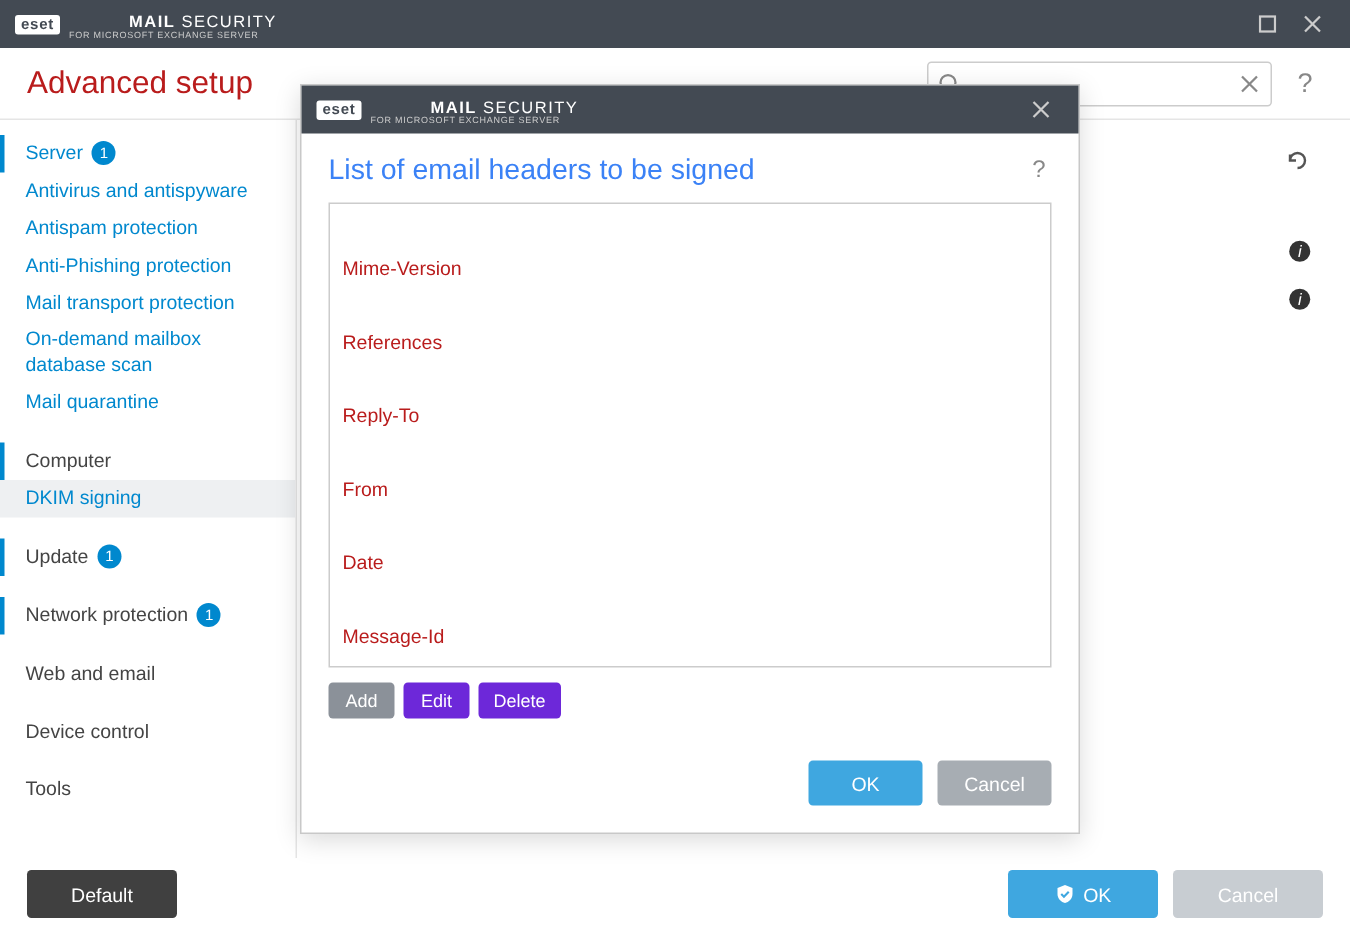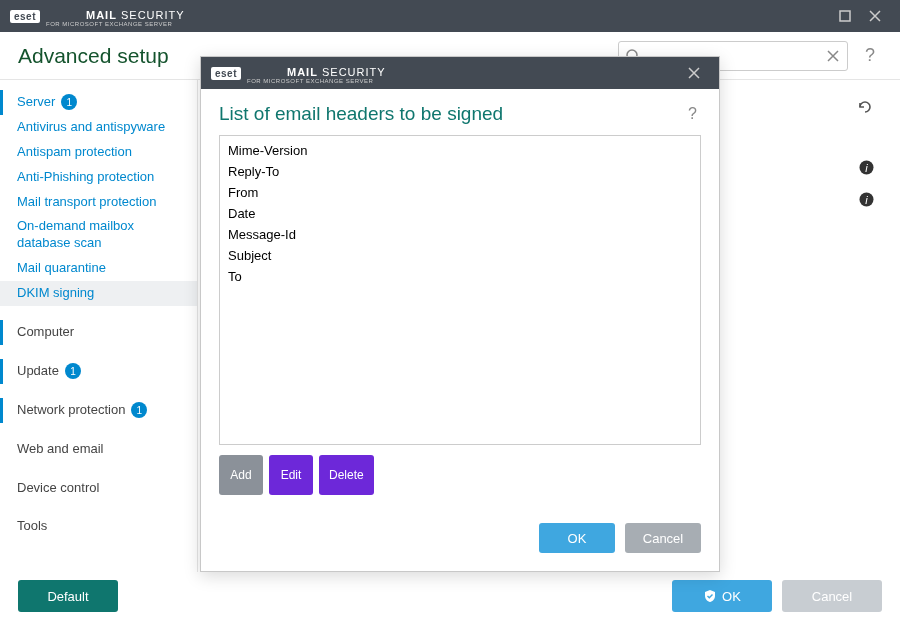--- a/index.html
+++ b/index.html
@@ -11,21 +11,21 @@
     .logo-badge { background: #fff; color: #434a53; font-size: 10px; font-weight: bold; padding: 1px 4px; border-radius: 2px; letter-spacing: 0.5px; }
     .logo-text { font-size: 11px; letter-spacing: 1px; margin-left: 40px; }
     .logo-text b { font-weight: 600; }
     .logo-sub { font-size: 6px; letter-spacing: 0.5px; display: block; margin-top: -2px; color: #ccc; }
     .titlebar-spacer { flex: 1; }
     .win-btn { width: 30px; height: 32px; display: flex; align-items: center; justify-content: center; color: #ccc; cursor: pointer; }
     .win-btn svg { width: 12px; height: 12px; stroke: #ccc; fill: none; stroke-width: 1.5; }
 
     
     .searchrow { height: 48px; display: flex; align-items: center; padding: 0 18px; gap: 10px; border-bottom: 1px solid #e5e5e5; }
-    .page-title { font-size: 21px; color: #14532d; font-weight: 400; flex: 1; }
+    .page-title { font-size: 21px; color: #b91c1c; font-weight: 400; flex: 1; }
     .searchbox { flex: 0 0 220px; height: 30px; border: 1px solid #ccc; border-radius: 3px; display: flex; align-items: center; padding: 0 6px; gap: 4px; }
     .searchbox input { flex: 1; border: none; outline: none; font-size: 13px; }
     .searchbox .ico { width: 16px; height: 16px; color: #888; }
     .help-btn { width: 24px; text-align: center; font-size: 18px; color: #888; cursor: pointer; }
 
     
     .main { display: flex; height: calc(100% - 32px - 48px - 48px); }
     .sidebar { width: 198px; border-right: 1px solid #e5e5e5; padding-top: 10px; overflow-y: auto; }
     .nav-item { display: flex; align-items: center; padding: 4px 10px 4px 14px; font-size: 13px; color: #444; cursor: pointer; border-left: 3px solid transparent; line-height: 1.3; }
     .nav-item.blue { color: #0088ce; }
@@ -35,35 +35,35 @@
     .nav-badge { display: inline-flex; align-items: center; justify-content: center; width: 16px; height: 16px; border-radius: 50%; background: #0088ce; color: #fff; font-size: 10px; margin-left: 6px; }
 
     .content { flex: 1; position: relative; padding: 14px 18px; }
     .undo-icon { position: absolute; top: 18px; right: 26px; color: #555; }
     .info-icon { position: absolute; right: 26px; color: #333; font-size: 15px; }
 
     
     .footer { height: 48px; display: flex; align-items: center; padding: 0 18px; gap: 10px; }
     .footer-spacer { flex: 1; }
     .btn { height: 32px; min-width: 100px; border: none; border-radius: 3px; font-size: 13px; cursor: pointer; display: inline-flex; align-items: center; justify-content: center; gap: 5px; }
-    .btn-grey { background: #0f766e; color: #fff; }
+    .btn-grey { background: #404040; color: #fff; }
     .btn-grey-light { background: #c8cdd2; color: #fff; }
     .btn-primary { background: #3fa7e0; color: #fff; }
 
     
     .modal { position: absolute; left: 200px; top: 56px; width: 520px; background: #fff; border: 1px solid #c8c8c8; box-shadow: 0 4px 16px rgba(0,0,0,0.15); }
     .modal-header { height: 32px; background: #434a53; display: flex; align-items: center; padding: 0 10px; color: #fff; }
     .modal-title-row { display: flex; align-items: center; padding: 14px 18px 10px; }
-    .modal-title { font-size: 19px; color: #0f766e; flex: 1; }
+    .modal-title { font-size: 19px; color: #3b82f6; flex: 1; }
     .modal-help { font-size: 16px; color: #888; cursor: pointer; padding: 0 4px; }
     .modal-body { padding: 0 18px 14px; }
     .listbox { border: 1px solid #ccc; height: 310px; overflow-y: auto; padding: 4px 6px; }
-    .listbox-item { font-size: 13px; color: #000000; padding: 3px 2px; cursor: pointer; }
+    .listbox-item { font-size: 13px; color: #b91c1c; padding: 3px 2px; cursor: pointer; margin-top: 28px; }
     .modal-actions { display: flex; gap: 6px; margin-top: 10px; }
-    .btn-sm { height: 40px; min-width: 44px; border: none; border-radius: 3px; font-size: 12px; color: #fff; cursor: pointer; padding: 0 10px; }
+    .btn-sm { height: 24px; min-width: 44px; border: none; border-radius: 3px; font-size: 12px; color: #fff; cursor: pointer; padding: 0 10px; }
     .btn-sm.add { background: #8b9199; }
     .btn-sm.dis { background: #6d28d9; color: #fff; cursor: default; }
     .modal-footer { display: flex; justify-content: flex-end; gap: 10px; padding: 14px 18px 18px; }
     .mbtn { height: 30px; min-width: 76px; border: none; border-radius: 3px; font-size: 13px; cursor: pointer; }
     .mbtn.ok { background: #3fa7e0; color: #fff; }
     .mbtn.cancel { background: #a7adb3; color: #fff; }
   </style>
 </head>
 <body>
 
@@ -120,25 +120,25 @@
       </div>
       <div class="nav-item blue">
         <span>Mail transport protection</span>
       </div>
       <div class="nav-item blue">
         <span>On-demand mailbox database scan</span>
       </div>
       <div class="nav-item blue">
         <span>Mail quarantine</span>
       </div>
+      <div class="nav-item bold group">
+        <span>Computer</span>
+      </div>
       <div class="nav-item blue active">
         <span>DKIM signing</span>
-      </div>
-      <div class="nav-item bold group">
-        <span>Computer</span>
       </div>
       <div class="nav-item bold group">
         <span>Update</span>
         <span class="nav-badge">1</span>
       </div>
       <div class="nav-item bold group">
         <span>Network protection</span>
         <span class="nav-badge">1</span>
       </div>
       <div class="nav-item group">
@@ -202,20 +202,21 @@
         </svg>
     </div>
   </div>
   <div class="modal-title-row">
     <div class="modal-title">List of email headers to be signed</div>
     <div class="modal-help">?</div>
   </div>
   <div class="modal-body">
     <div class="listbox" id="listbox">
         <div class="listbox-item">Mime-Version</div>
+        <div class="listbox-item">References</div>
         <div class="listbox-item">Reply-To</div>
         <div class="listbox-item">From</div>
         <div class="listbox-item">Date</div>
         <div class="listbox-item">Message-Id</div>
         <div class="listbox-item">Subject</div>
         <div class="listbox-item">To</div>
       </div>
     <div class="modal-actions">
       <button class="btn-sm add">Add</button>
       <button class="btn-sm dis">Edit</button>

